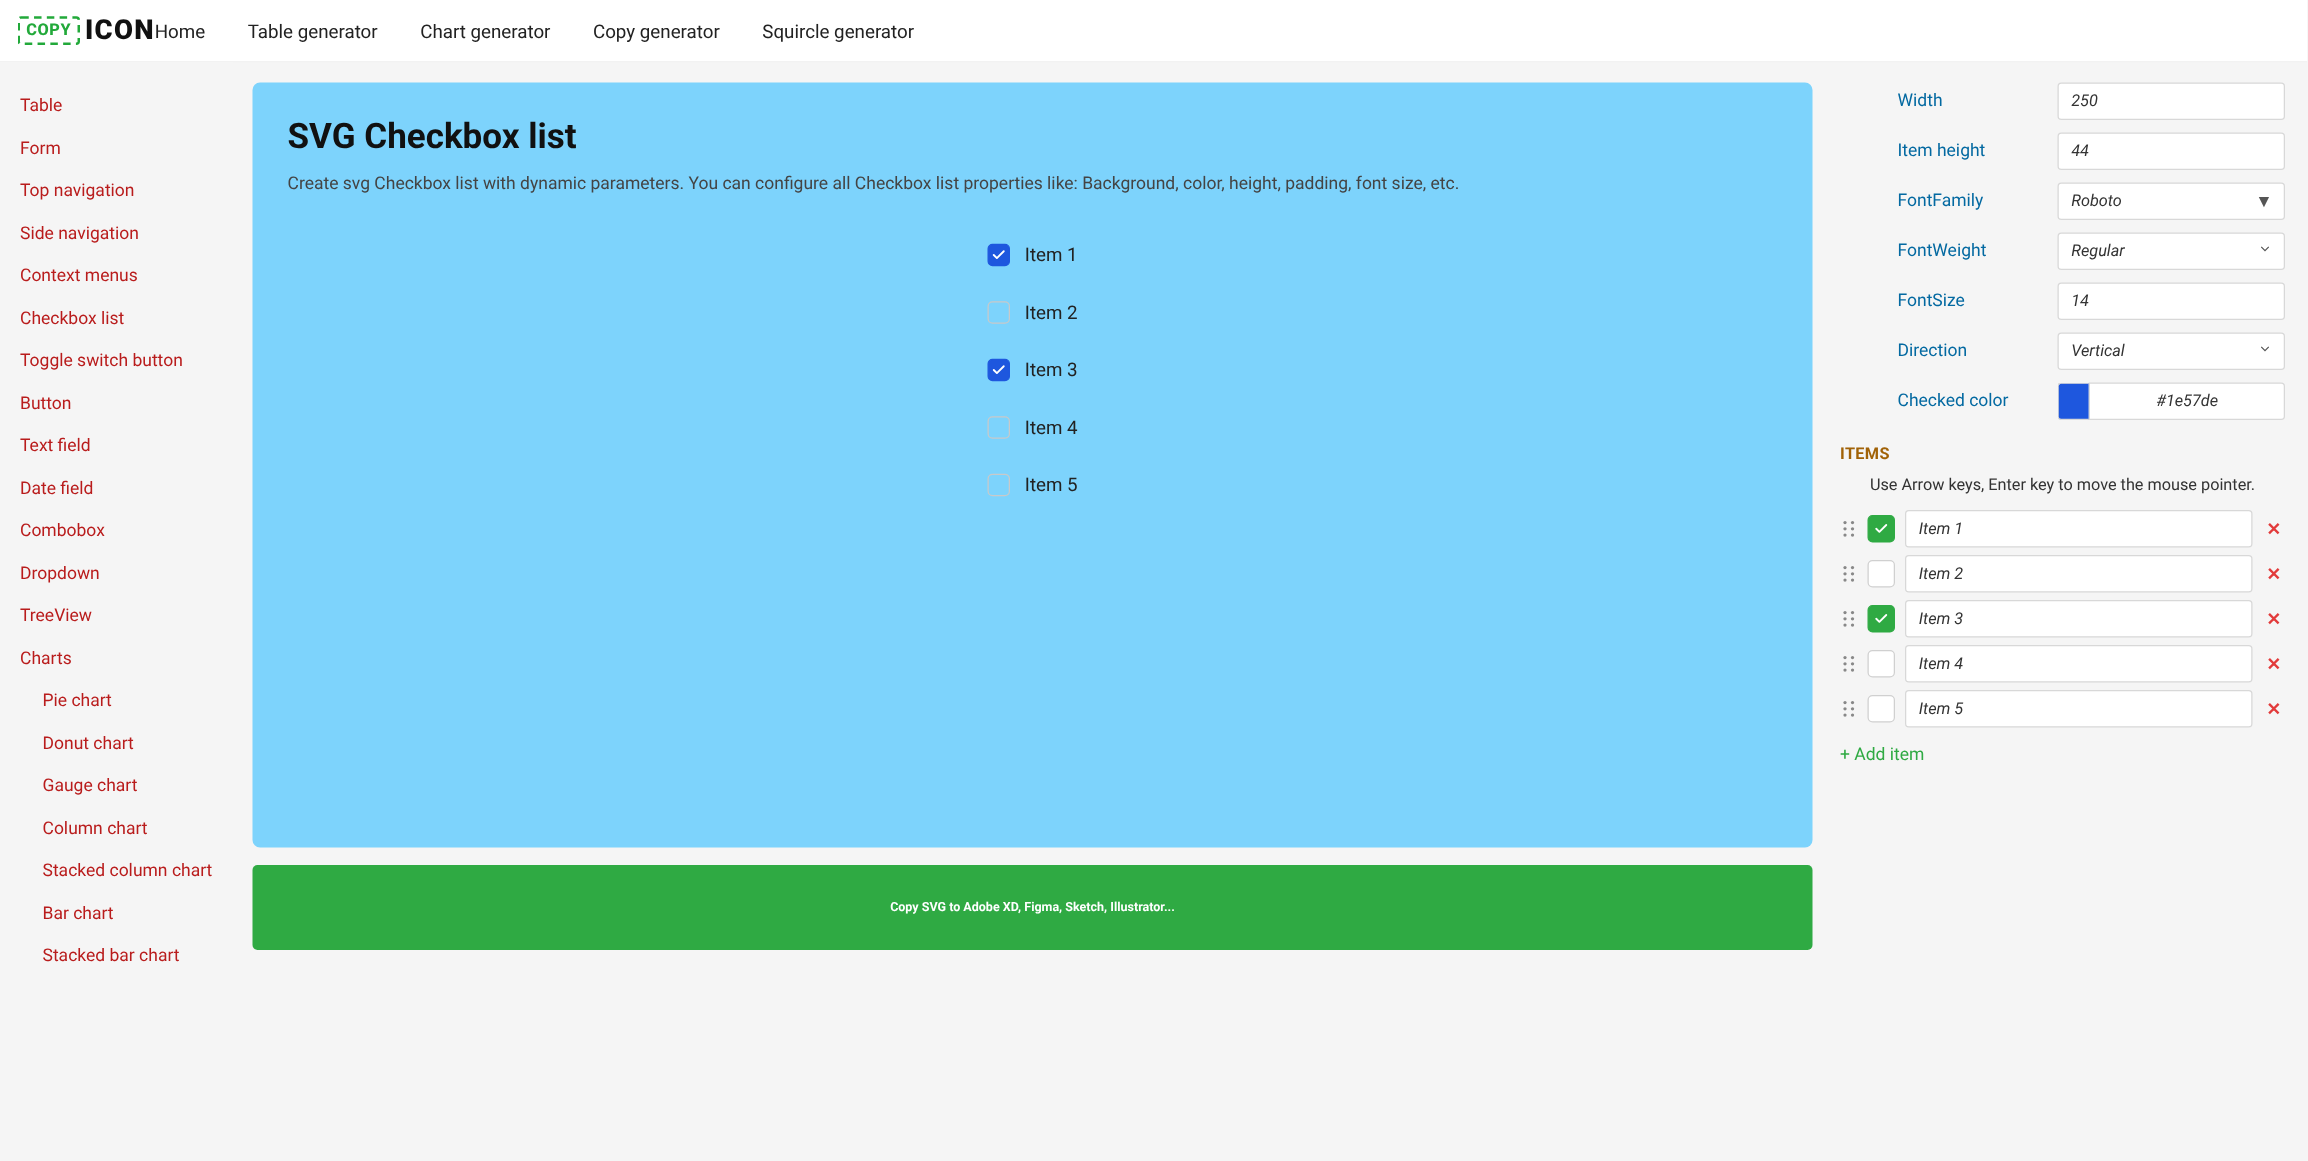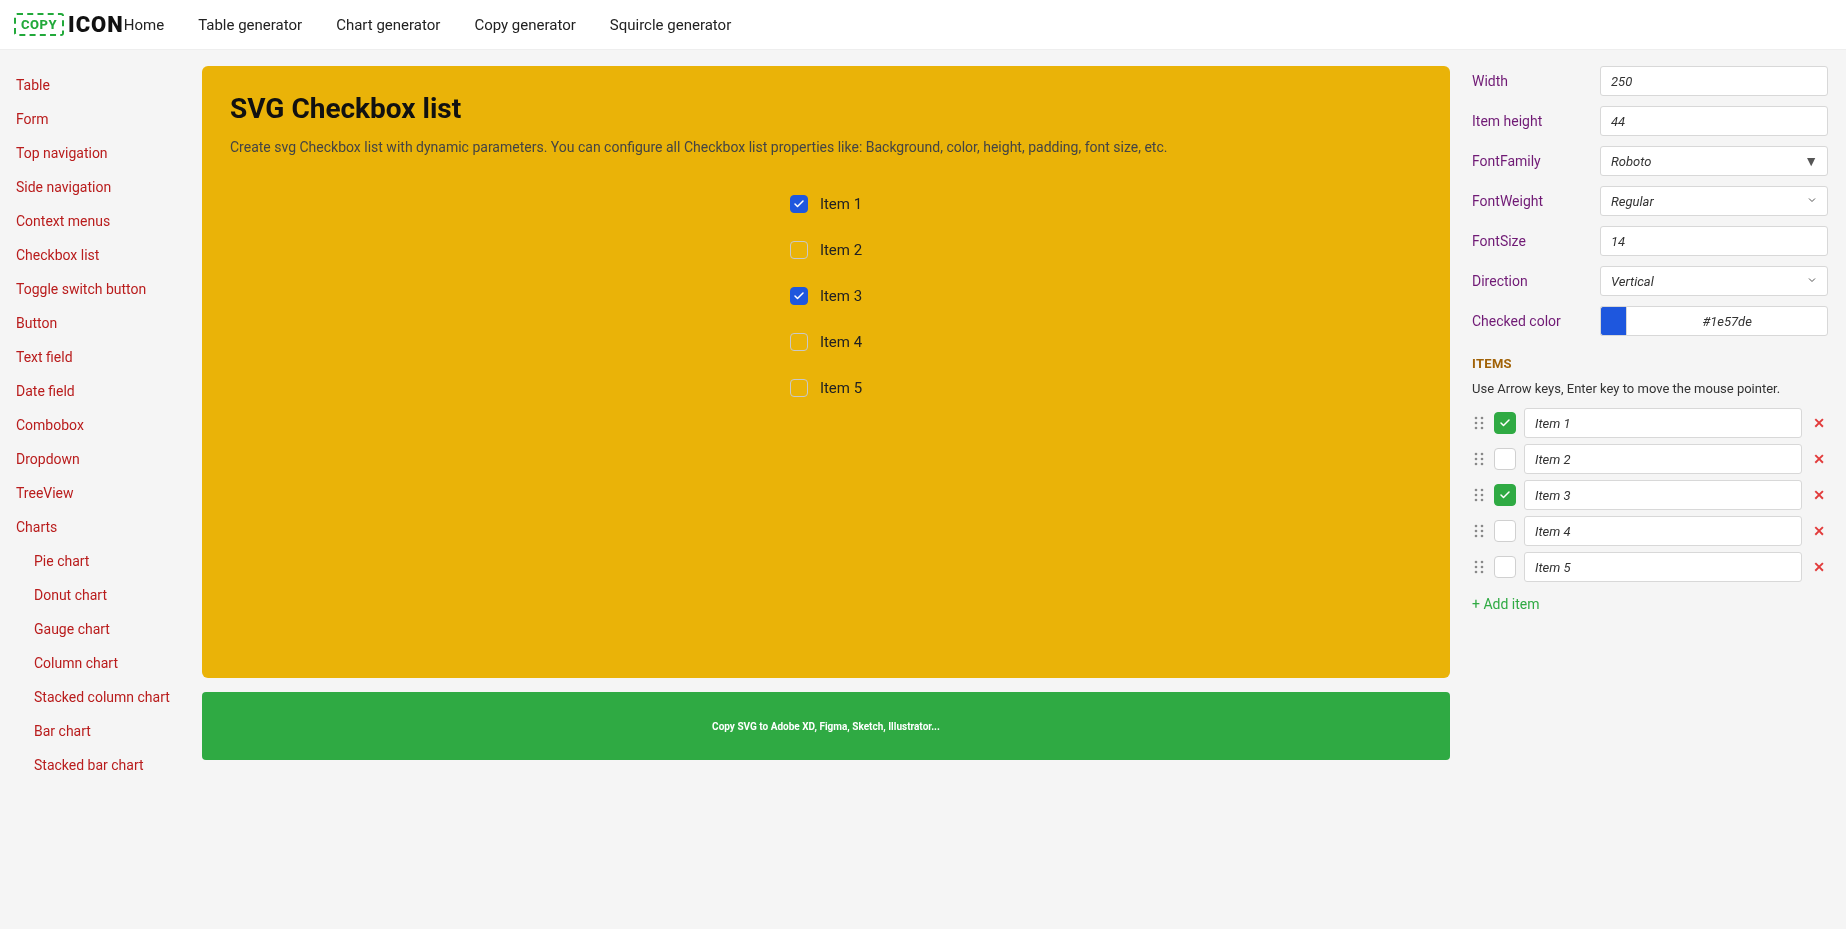--- a/index.html
+++ b/index.html
@@ -17,49 +17,49 @@
   
   .wrap{display:flex;min-height:calc(100vh - 50px);}
 
   
   .sidebar{width:186px;background:#f5f5f5;padding:18px 0 18px 16px;}
   .sidebar .sitem{display:block;color:#b91c1c;font-size:14px;padding:9px 0;cursor:pointer;}
   .sidebar .sitem.sub{padding-left:18px;}
 
   
   .center{flex:1;padding:16px;display:flex;flex-direction:column;gap:14px;min-width:0;}
-  .card{background:#eab308;border-radius:6px;padding:26px 28px;min-height:612px;}
+  .card{background:#7dd3fc;border-radius:6px;padding:26px 28px;min-height:612px;}
   .card h1{font-size:28px;font-weight:700;margin-bottom:14px;color:#111;}
   .card p{color:#444;font-size:14px;margin-bottom:40px;}
   .preview{display:flex;justify-content:center;}
   .cb-list{display:flex;flex-direction:column;gap:28px;}
   .cb-row{display:flex;align-items:center;gap:12px;}
   .cb-box{width:18px;height:18px;border:1.5px solid #c9c9c9;border-radius:4px;display:flex;align-items:center;justify-content:center;}
   .cb-box.checked{background:#1e57de;border-color:#1e57de;}
   .cb-box.checked svg{display:block;}
   .cb-box svg{display:none;}
   .cb-label{font-size:15px;color:#222;}
 
   .copybtn{background:#2faa43;color:#fff;height:68px;border:none;border-radius:4px;font-weight:700;font-size:10px;cursor:pointer;}
 
   
   .panel{width:380px;padding:16px 18px 16px 6px;}
   .field{display:flex;align-items:center;margin-bottom:10px;gap:10px;}
-  .field label{width:118px;font-size:14px;color:#701a75;}
+  .field label{width:118px;font-size:14px;color:#0369a1;margin-left:46px;}
   .field .ctrl{flex:1;}
   .txt,.sel{width:100%;height:30px;border:1px solid #d8d8d8;border-radius:3px;background:#fff;padding:0 10px;font-size:13px;color:#333;font-style:italic;}
   .sel-wrap{position:relative;flex:1;}
   .sel{appearance:none;-webkit-appearance:none;padding-right:28px;}
   .sel-wrap .caret{position:absolute;right:10px;top:50%;transform:translateY(-50%);pointer-events:none;color:#555;}
   .colorfield{display:flex;flex:1;gap:0;}
   .swatch{width:30px;height:30px;border:1px solid #d8d8d8;border-right:none;border-radius:3px 0 0 3px;}
   .colorfield .txt{border-radius:0 3px 3px 0;text-align:center;}
 
   .section-h{font-weight:700;font-size:13px;letter-spacing:.3px;margin:20px 0 10px;color:#a16207;}
-  .hint{font-size:13px;color:#333;margin-bottom:12px;}
+  .hint{font-size:13px;color:#333;margin-bottom:12px;text-align:center;}
 
   .item-row{display:flex;align-items:center;gap:8px;margin-bottom:6px;}
   .drag{color:#888;cursor:grab;display:flex;width:14px;justify-content:center;}
   .mini-cb{width:22px;height:22px;border:1px solid #d0d0d0;border-radius:4px;background:#fff;display:flex;align-items:center;justify-content:center;cursor:pointer;}
   .mini-cb.on{background:#2faa43;border-color:#2faa43;}
   .mini-cb.on svg{display:block;}
   .mini-cb svg{display:none;}
   .item-row .txt{flex:1;height:30px;}
   .del{color:#e23b3b;cursor:pointer;font-weight:700;width:18px;text-align:center;}
   .additem{color:#2faa43;font-size:14px;cursor:pointer;display:inline-block;margin-top:8px;}

